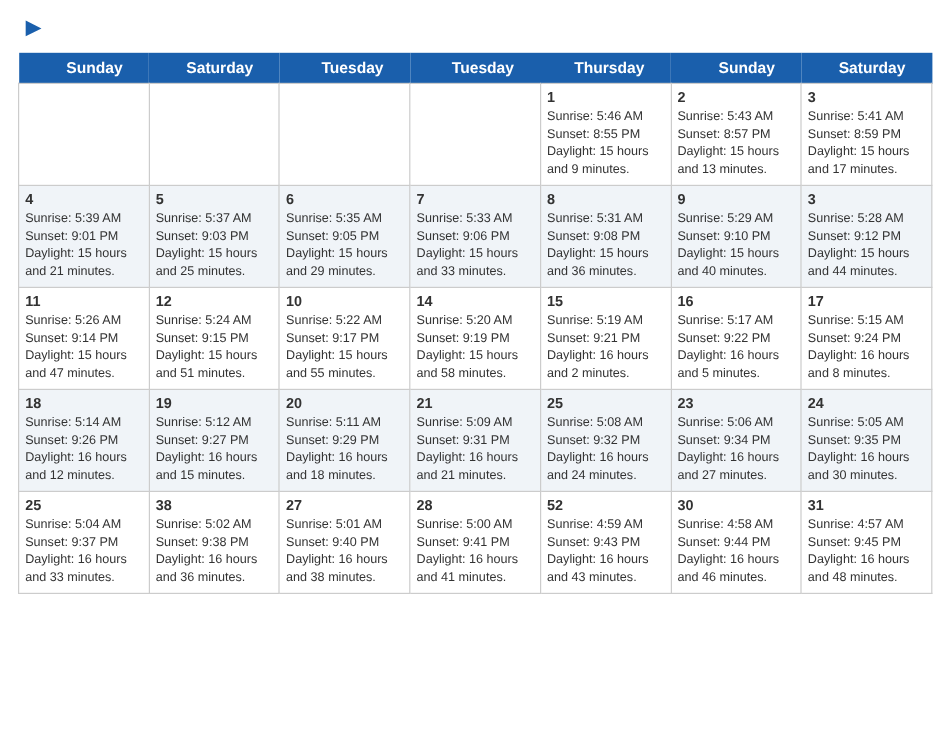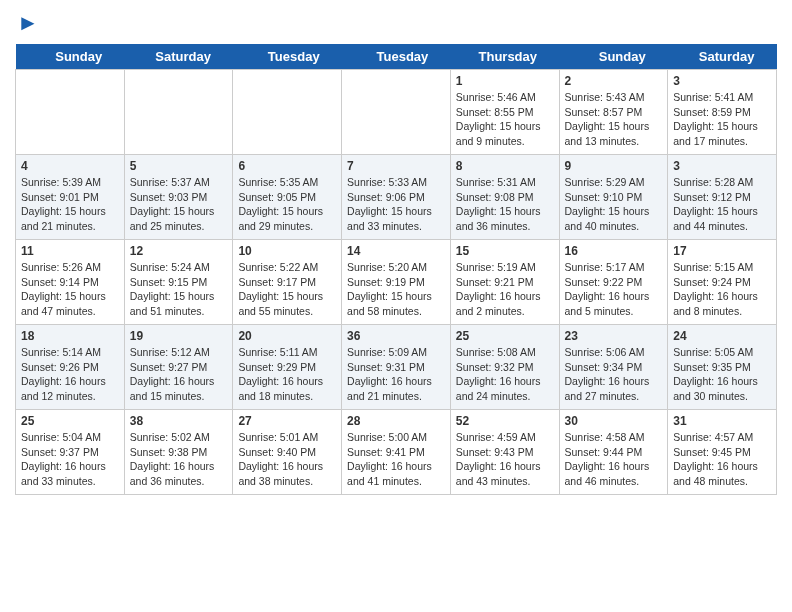--- a/index.html
+++ b/index.html
@@ -206,21 +206,21 @@
           </td>
           <td>
             <span class="day-num">19</span>
             <div class="day-info">Sunrise: 5:12 AM<br>Sunset: 9:27 PM<br>Daylight: 16 hours<br>and 15 minutes.</div>
           </td>
           <td>
             <span class="day-num">20</span>
             <div class="day-info">Sunrise: 5:11 AM<br>Sunset: 9:29 PM<br>Daylight: 16 hours<br>and 18 minutes.</div>
           </td>
           <td>
-            <span class="day-num">36</span>
+            <span class="day-num">21</span>
             <div class="day-info">Sunrise: 5:09 AM<br>Sunset: 9:31 PM<br>Daylight: 16 hours<br>and 21 minutes.</div>
           </td>
           <td>
             <span class="day-num">25</span>
             <div class="day-info">Sunrise: 5:08 AM<br>Sunset: 9:32 PM<br>Daylight: 16 hours<br>and 24 minutes.</div>
           </td>
           <td>
             <span class="day-num">23</span>
             <div class="day-info">Sunrise: 5:06 AM<br>Sunset: 9:34 PM<br>Daylight: 16 hours<br>and 27 minutes.</div>
           </td>

